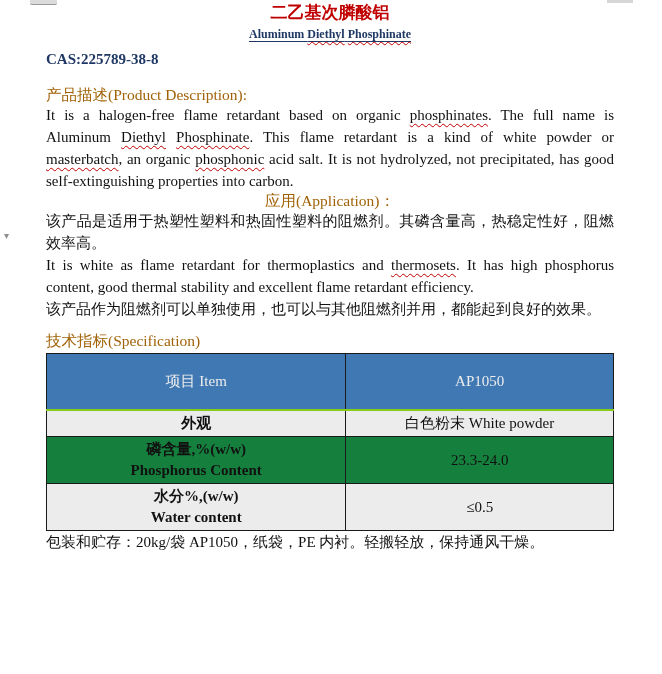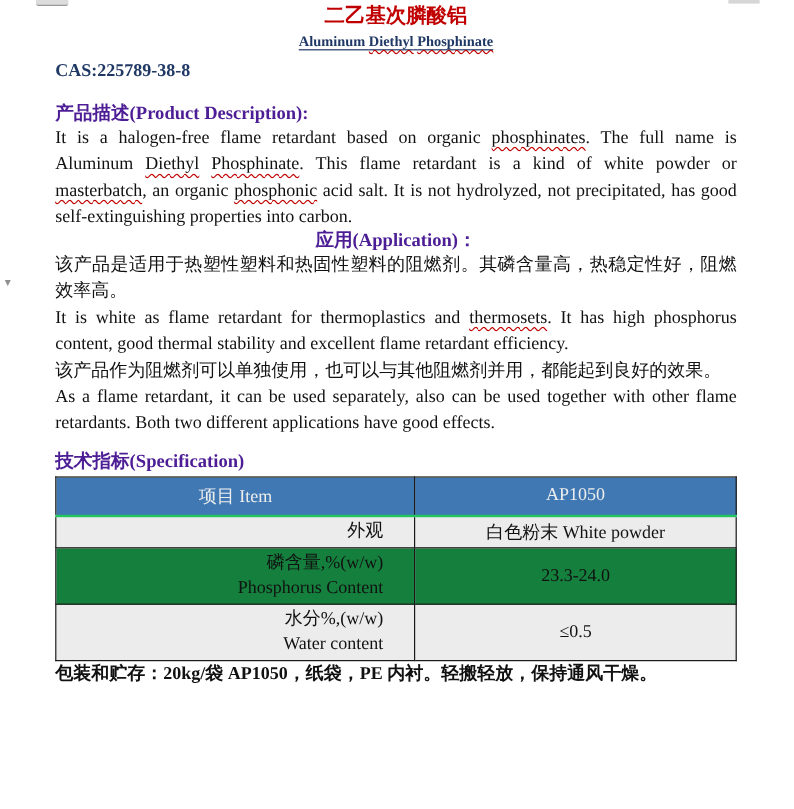--- a/index.html
+++ b/index.html
@@ -27,21 +27,21 @@
     color:#c00000; font-weight:bold; font-size:17px; line-height:20px;
     text-decoration-thickness:1px; text-underline-offset:3px;
   }
   .doc-subtitle {
     margin-top:2px; text-align:center;
     color:#1f3864; font-weight:bold; font-size:12px; line-height:19px;
     text-decoration:underline; text-decoration-thickness:1px; text-underline-offset:3px;
   }
   .cas { margin-top:6px; color:#1f3864; font-weight:bold; font-size:15px; line-height:18px; }
 
-  .sec-heading { color:#4c1d95; font-weight:bold; font-size:15.5px; line-height:18px; margin:0; }
+  .sec-heading { color:#a16207; font-weight:normal; font-size:15.5px; line-height:18px; margin:0; }
   .mt-sec1 { margin-top:18px; }
   .mt-sec2 { margin-top:0px;text-align:center; }
   .mt-sec3 { margin-top:12px; }
 
   p.body { margin:0; font-size:15px; line-height:22px; text-align:justify; }
   p.en { line-height:22px; }
 
   
   .sp {
     text-decoration-line:underline;
@@ -59,33 +59,33 @@
 
   table.spec {
     width:100%; border-collapse:collapse; margin-top:3px;
     font-size:15px; table-layout:fixed;
   }
   table.spec col.c1 { width:52.8%; }
   table.spec col.c2 { width:47.2%; }
   table.spec th, table.spec td { border:1px solid #1a1a1a; }
   table.spec thead th {
     background:#3f78b3; color:#ededed; font-weight:normal;
-    text-align:center; height:23px; padding:4px;
-    border-bottom:2px solid #22c55e;
+    text-align:center; height:23px; padding:16px;
+    border-bottom:2px solid #84cc16;
     margin-left:28px;
   }
   table.spec tbody tr { background:#ececec; }
   table.spec tbody tr.alt { background:#15803d; }
-  td.item { text-align:right; padding:1px 26px; vertical-align:middle; }
+  td.item { text-align:center; padding:1px 26px; vertical-align:middle;font-weight:bold; }
   td.item div { line-height:21px; }
   td.value { text-align:center; vertical-align:middle; padding:1px 4px; }
   tr.single td { height:23px; }
   tr.double td { height:44px; }
 
-  .packing { margin-top:14px;font-weight:bold; }
+  .packing { margin-top:14px; }
   .packing-en { margin-top:4px; }
 </style>
 </head>
 <body>
 
 <div class="mark-tl"></div>
 <div class="mark-tr"></div>
 <div class="collapse-arrow">▾</div>
 
 <div class="content">
@@ -102,21 +102,20 @@
   <p class="body en"><span>It is a halogen-free flame retardant based on organic </span><span class="sp">phosphinates</span><span>. The full name is Aluminum </span><span class="sp">Diethyl</span><span> </span><span class="sp">Phosphinate</span><span>. This flame retardant is a kind of white powder or </span><span class="sp">masterbatch</span><span>, an organic </span><span class="sp">phosphonic</span><span> acid salt. It is not hydrolyzed, not precipitated, has good self-extinguishing properties into carbon.</span></p>
 
   <div class="sec-heading mt-sec2">应用(Application)：</div>
 
   <p class="body">该产品是适用于热塑性塑料和热固性塑料的阻燃剂。其磷含量高，热稳定性好，阻燃效率高。</p>
 
   <p class="body en"><span>It is white as flame retardant for thermoplastics and </span><span class="sp">thermosets</span><span>. It has high phosphorus content, good thermal stability and excellent flame retardant efficiency.</span></p>
 
   <p class="body">该产品作为阻燃剂可以单独使用，也可以与其他阻燃剂并用，都能起到良好的效果。</p>
 
-  <p class="body en">As a flame retardant, it can be used separately, also can be used together with other flame retardants. Both two different applications have good effects.</p>
 
   <div class="sec-heading mt-sec3">技术指标(Specification)</div>
 
   <table class="spec">
     <colgroup>
         <col class="c1">
         <col class="c2">
       </colgroup>
     <thead>
       <tr>

